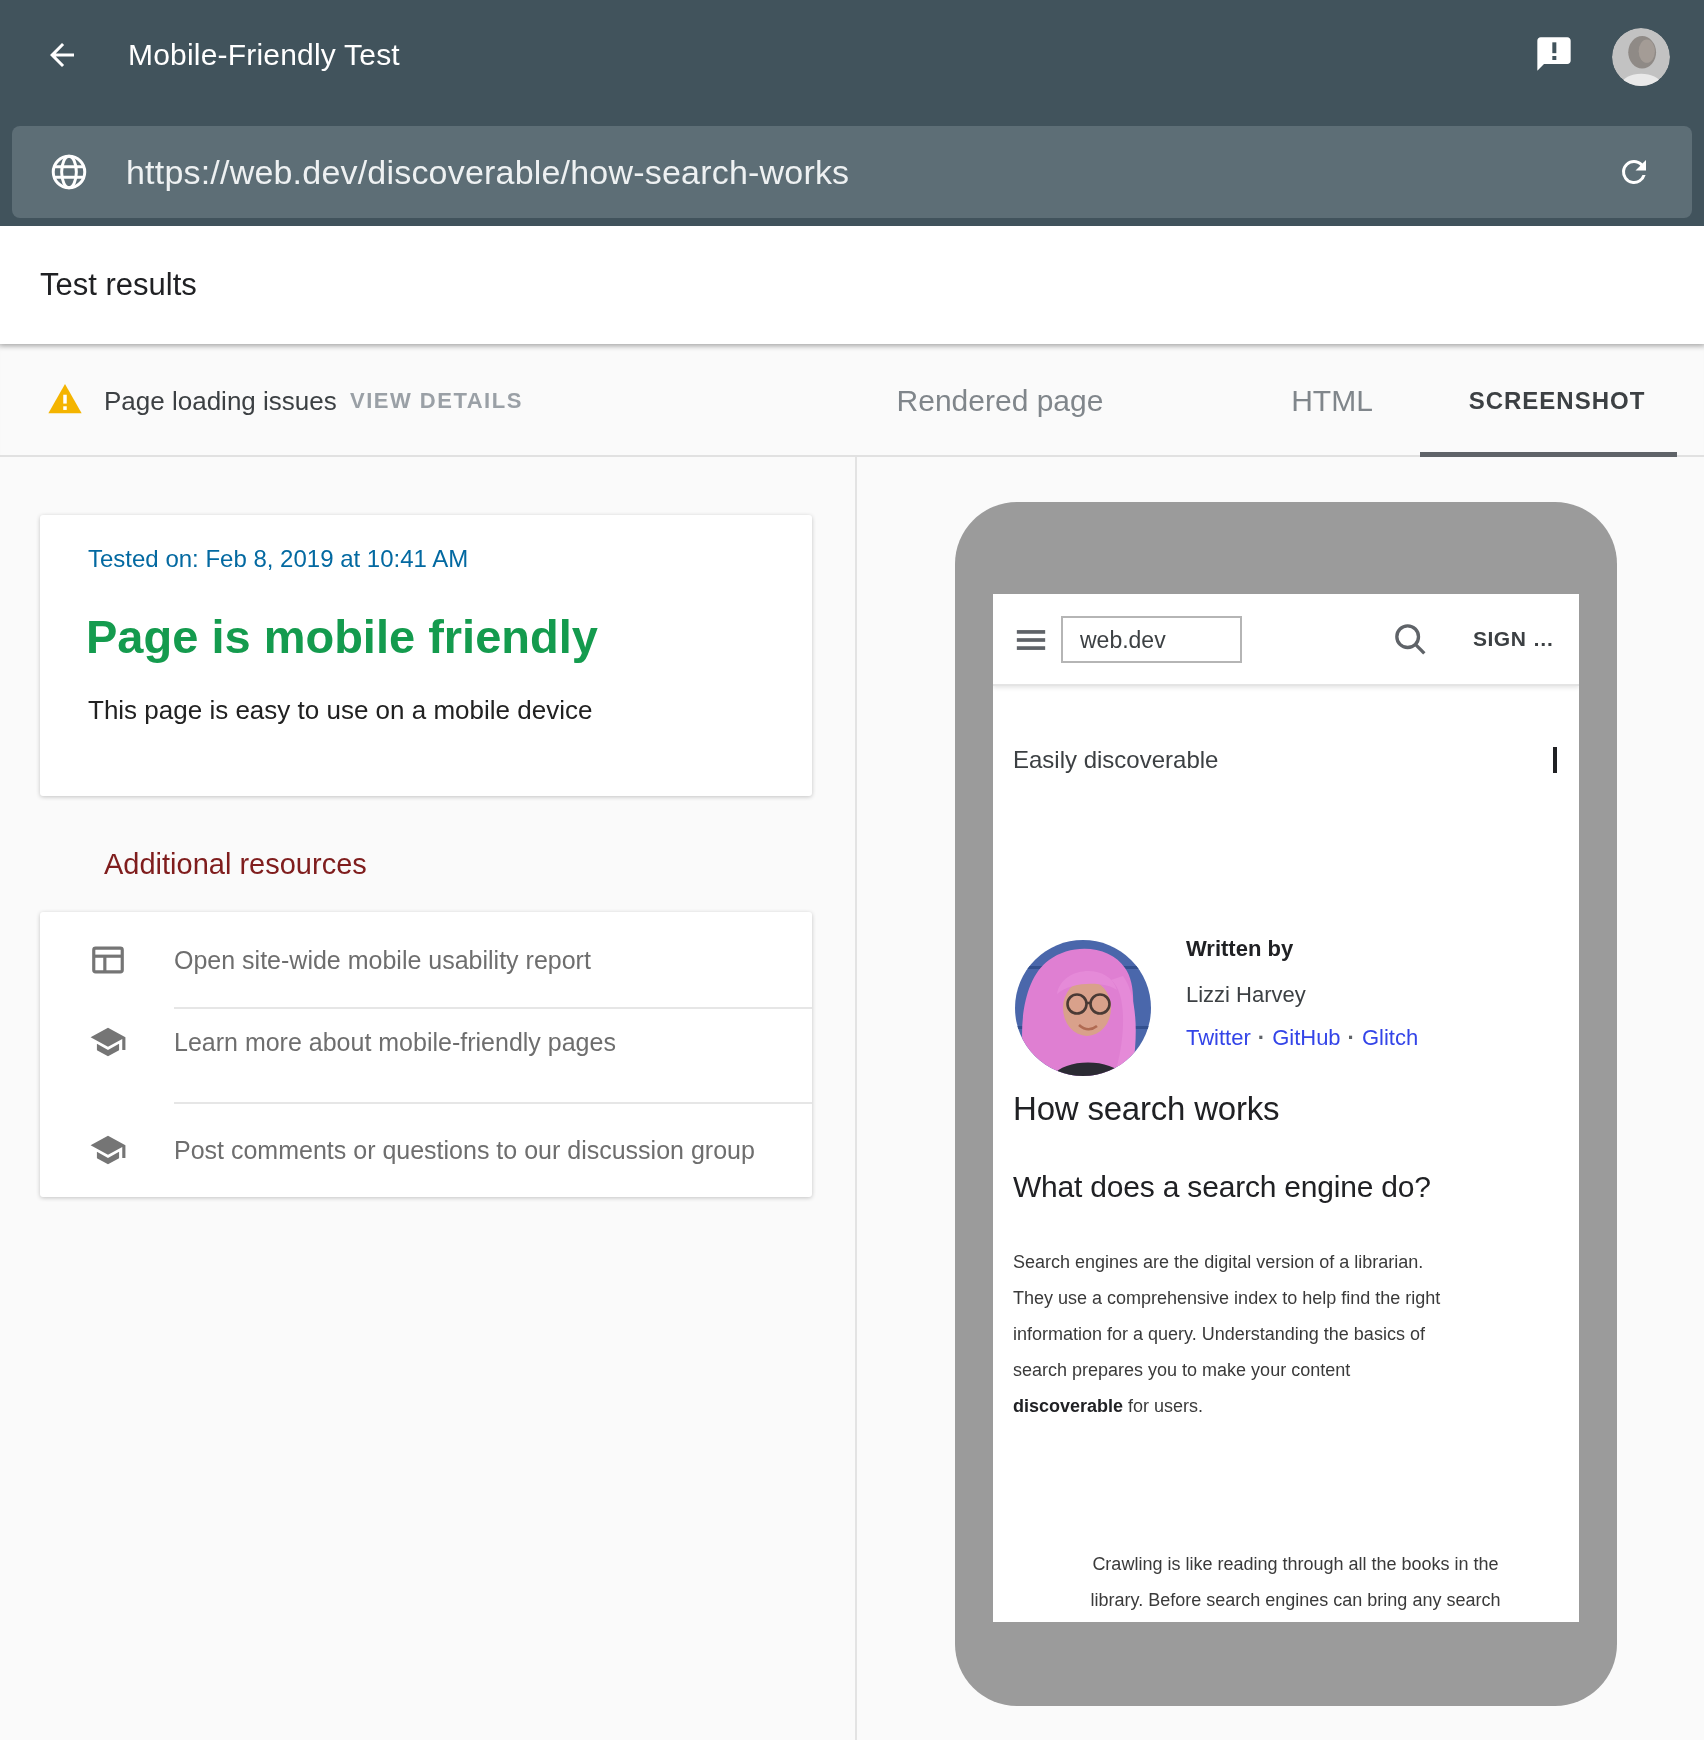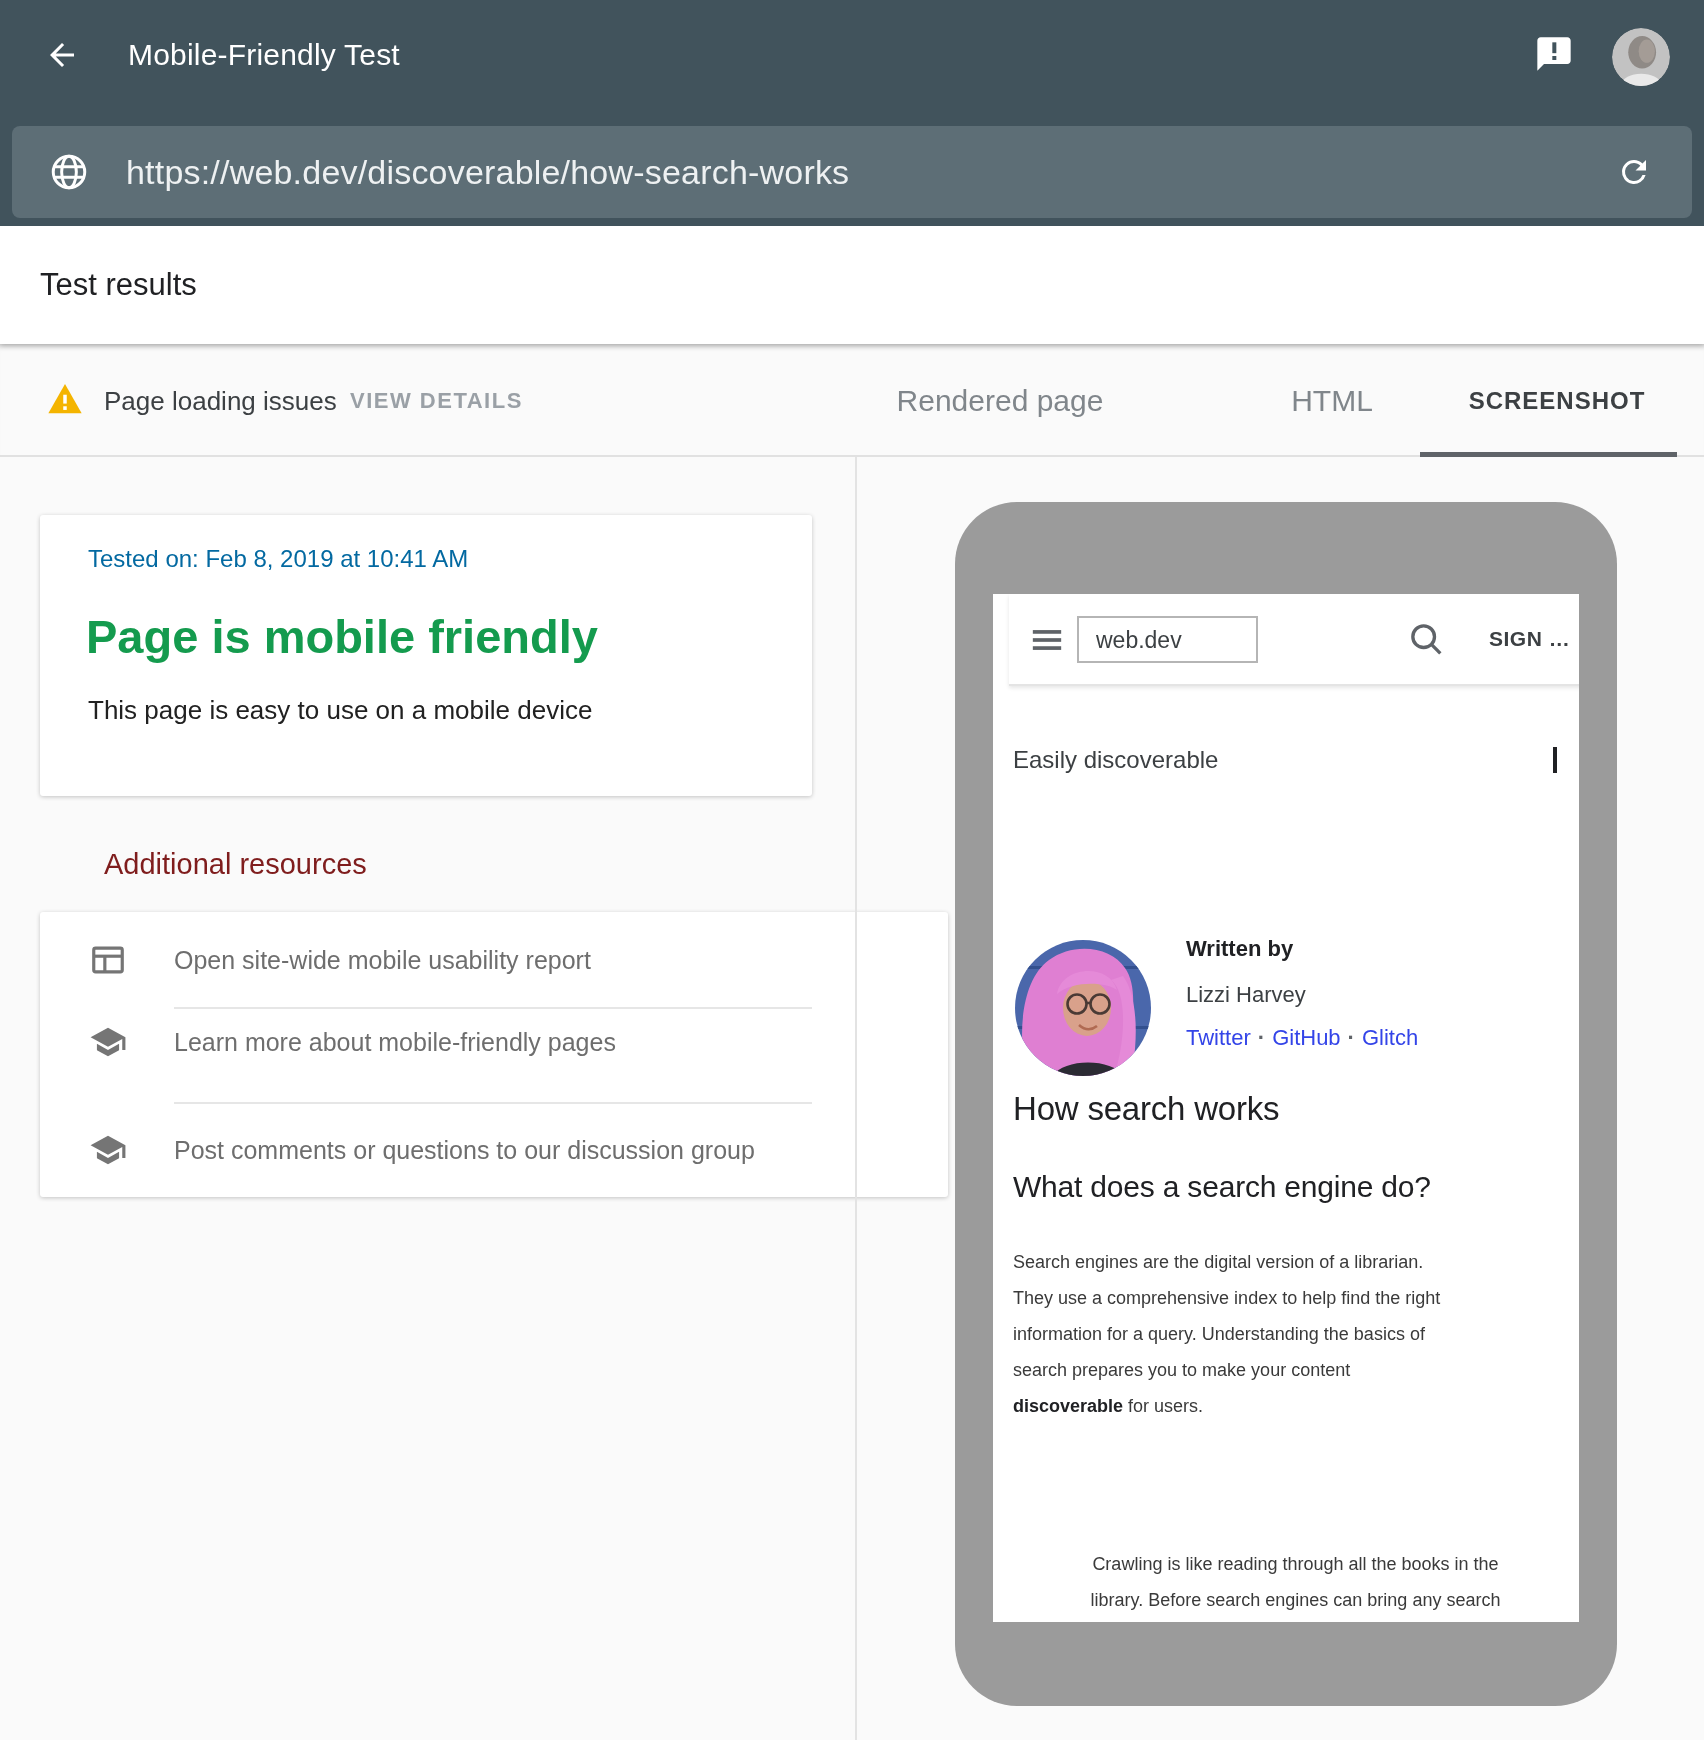--- a/index.html
+++ b/index.html
@@ -49,33 +49,33 @@
   #tab-indicator{position:absolute;left:1420px;top:452px;width:257px;height:5px;background:#5f6368;z-index:3;}
   #vdivider{position:absolute;left:855px;top:344px;width:2px;height:1396px;background:#e3e3e3;z-index:1;}
 
   
   .card{position:absolute;background:#fff;border-radius:3px;box-shadow:0 1px 4px rgba(0,0,0,.22);}
   #result-card{left:40px;top:515px;width:772px;height:281px;}
   .tested-on{position:absolute;left:48px;top:30px;font-size:24px;color:#0369a1;}
   .verdict{position:absolute;left:46px;top:94px;font-size:47px;font-weight:700;color:var(--accent-green);}
   .verdict-sub{position:absolute;left:48px;top:180px;font-size:26px;color:#212121;}
   #ar-heading{position:absolute;left:88px;top:848px;font-size:29px;color:#7f1d1d;margin-left:16px;}
-  #resources-card{left:40px;top:912px;width:908px;height:285px;}
+  #resources-card{left:40px;top:912px;width:772px;height:285px;}
   .res-row{position:absolute;left:0;width:772px;height:95px;cursor:pointer;}
   .res-row .ric{position:absolute;left:49px;top:50%;transform:translateY(-50%);width:38px;height:38px;}
   .res-row .rlabel{position:absolute;left:134px;top:50%;transform:translateY(-50%);
     font-size:25px;color:#6e6e6e;white-space:nowrap;}
   .res-sep{position:absolute;left:134px;width:638px;height:2px;background:#e6e6e6;}
 
   
   #phone{position:absolute;left:955px;top:502px;width:662px;height:1204px;border-radius:62px;
     background:var(--bezel);}
   #screen{position:absolute;left:38px;top:92px;width:586px;height:1028px;background:#fff;overflow:hidden;}
   .ph-header{position:absolute;left:0;top:0;width:586px;height:92px;background:#fff;
-    border-bottom:2px solid #e4e4e4;box-shadow:0 2px 4px rgba(0,0,0,.10);margin-left:16px;}
+    border-bottom:2px solid #e4e4e4;box-shadow:0 2px 4px rgba(0,0,0,.10);}
   .menu-ic{position:absolute;left:21px;top:29px;width:34px;height:34px;}
   .site-box{position:absolute;left:68px;top:22px;width:181px;height:47px;border:2px solid #b5b5b5;background:#fff;}
   .site-label{position:absolute;left:17px;top:50%;transform:translateY(-50%);font-size:23px;color:#3c4043;}
   .ph-search{position:absolute;left:398px;top:26px;width:40px;height:40px;}
   .signin{position:absolute;left:480px;top:50%;transform:translateY(-50%);
     font-size:21px;font-weight:600;color:#3c4043;letter-spacing:.5px;white-space:nowrap;}
   .breadcrumb{position:absolute;left:20px;top:152px;font-size:24px;color:#3c4043;}
   .cursor-bar{position:absolute;left:560px;top:153px;width:4px;height:26px;background:#202124;}
   .author-avatar{position:absolute;left:22px;top:346px;width:136px;height:136px;}
   .written-by{position:absolute;left:193px;top:342px;font-size:22px;font-weight:700;color:#202124;}

